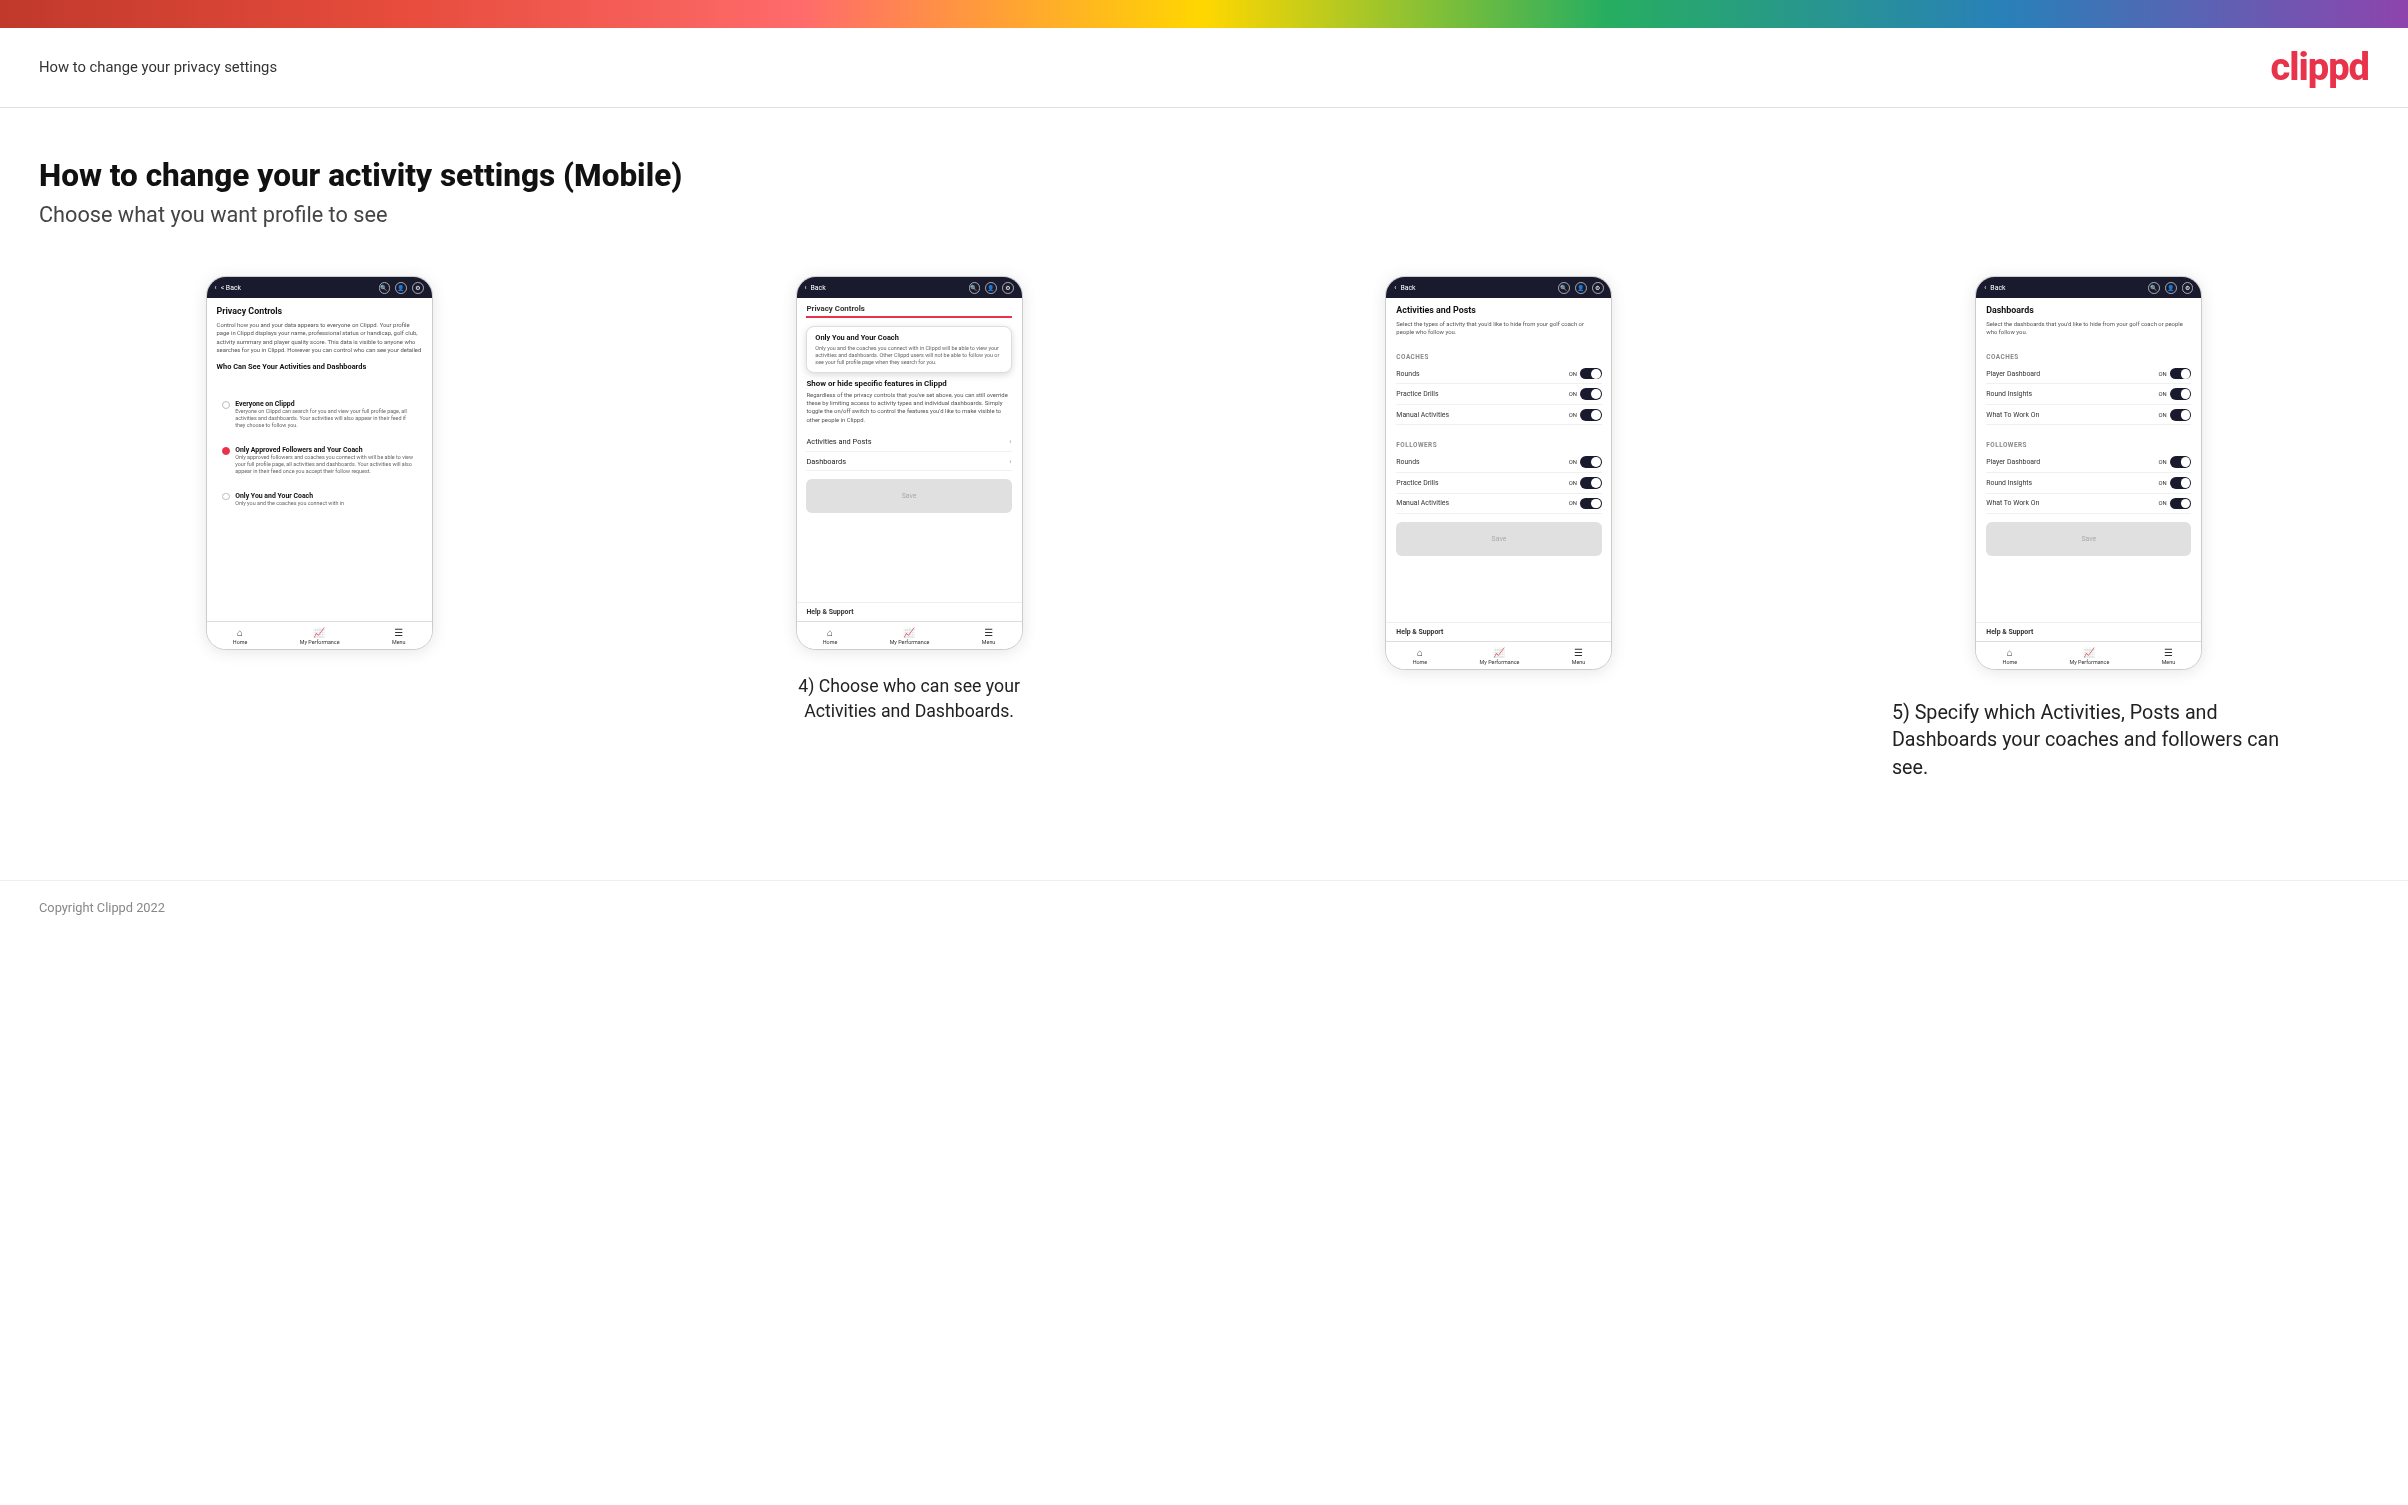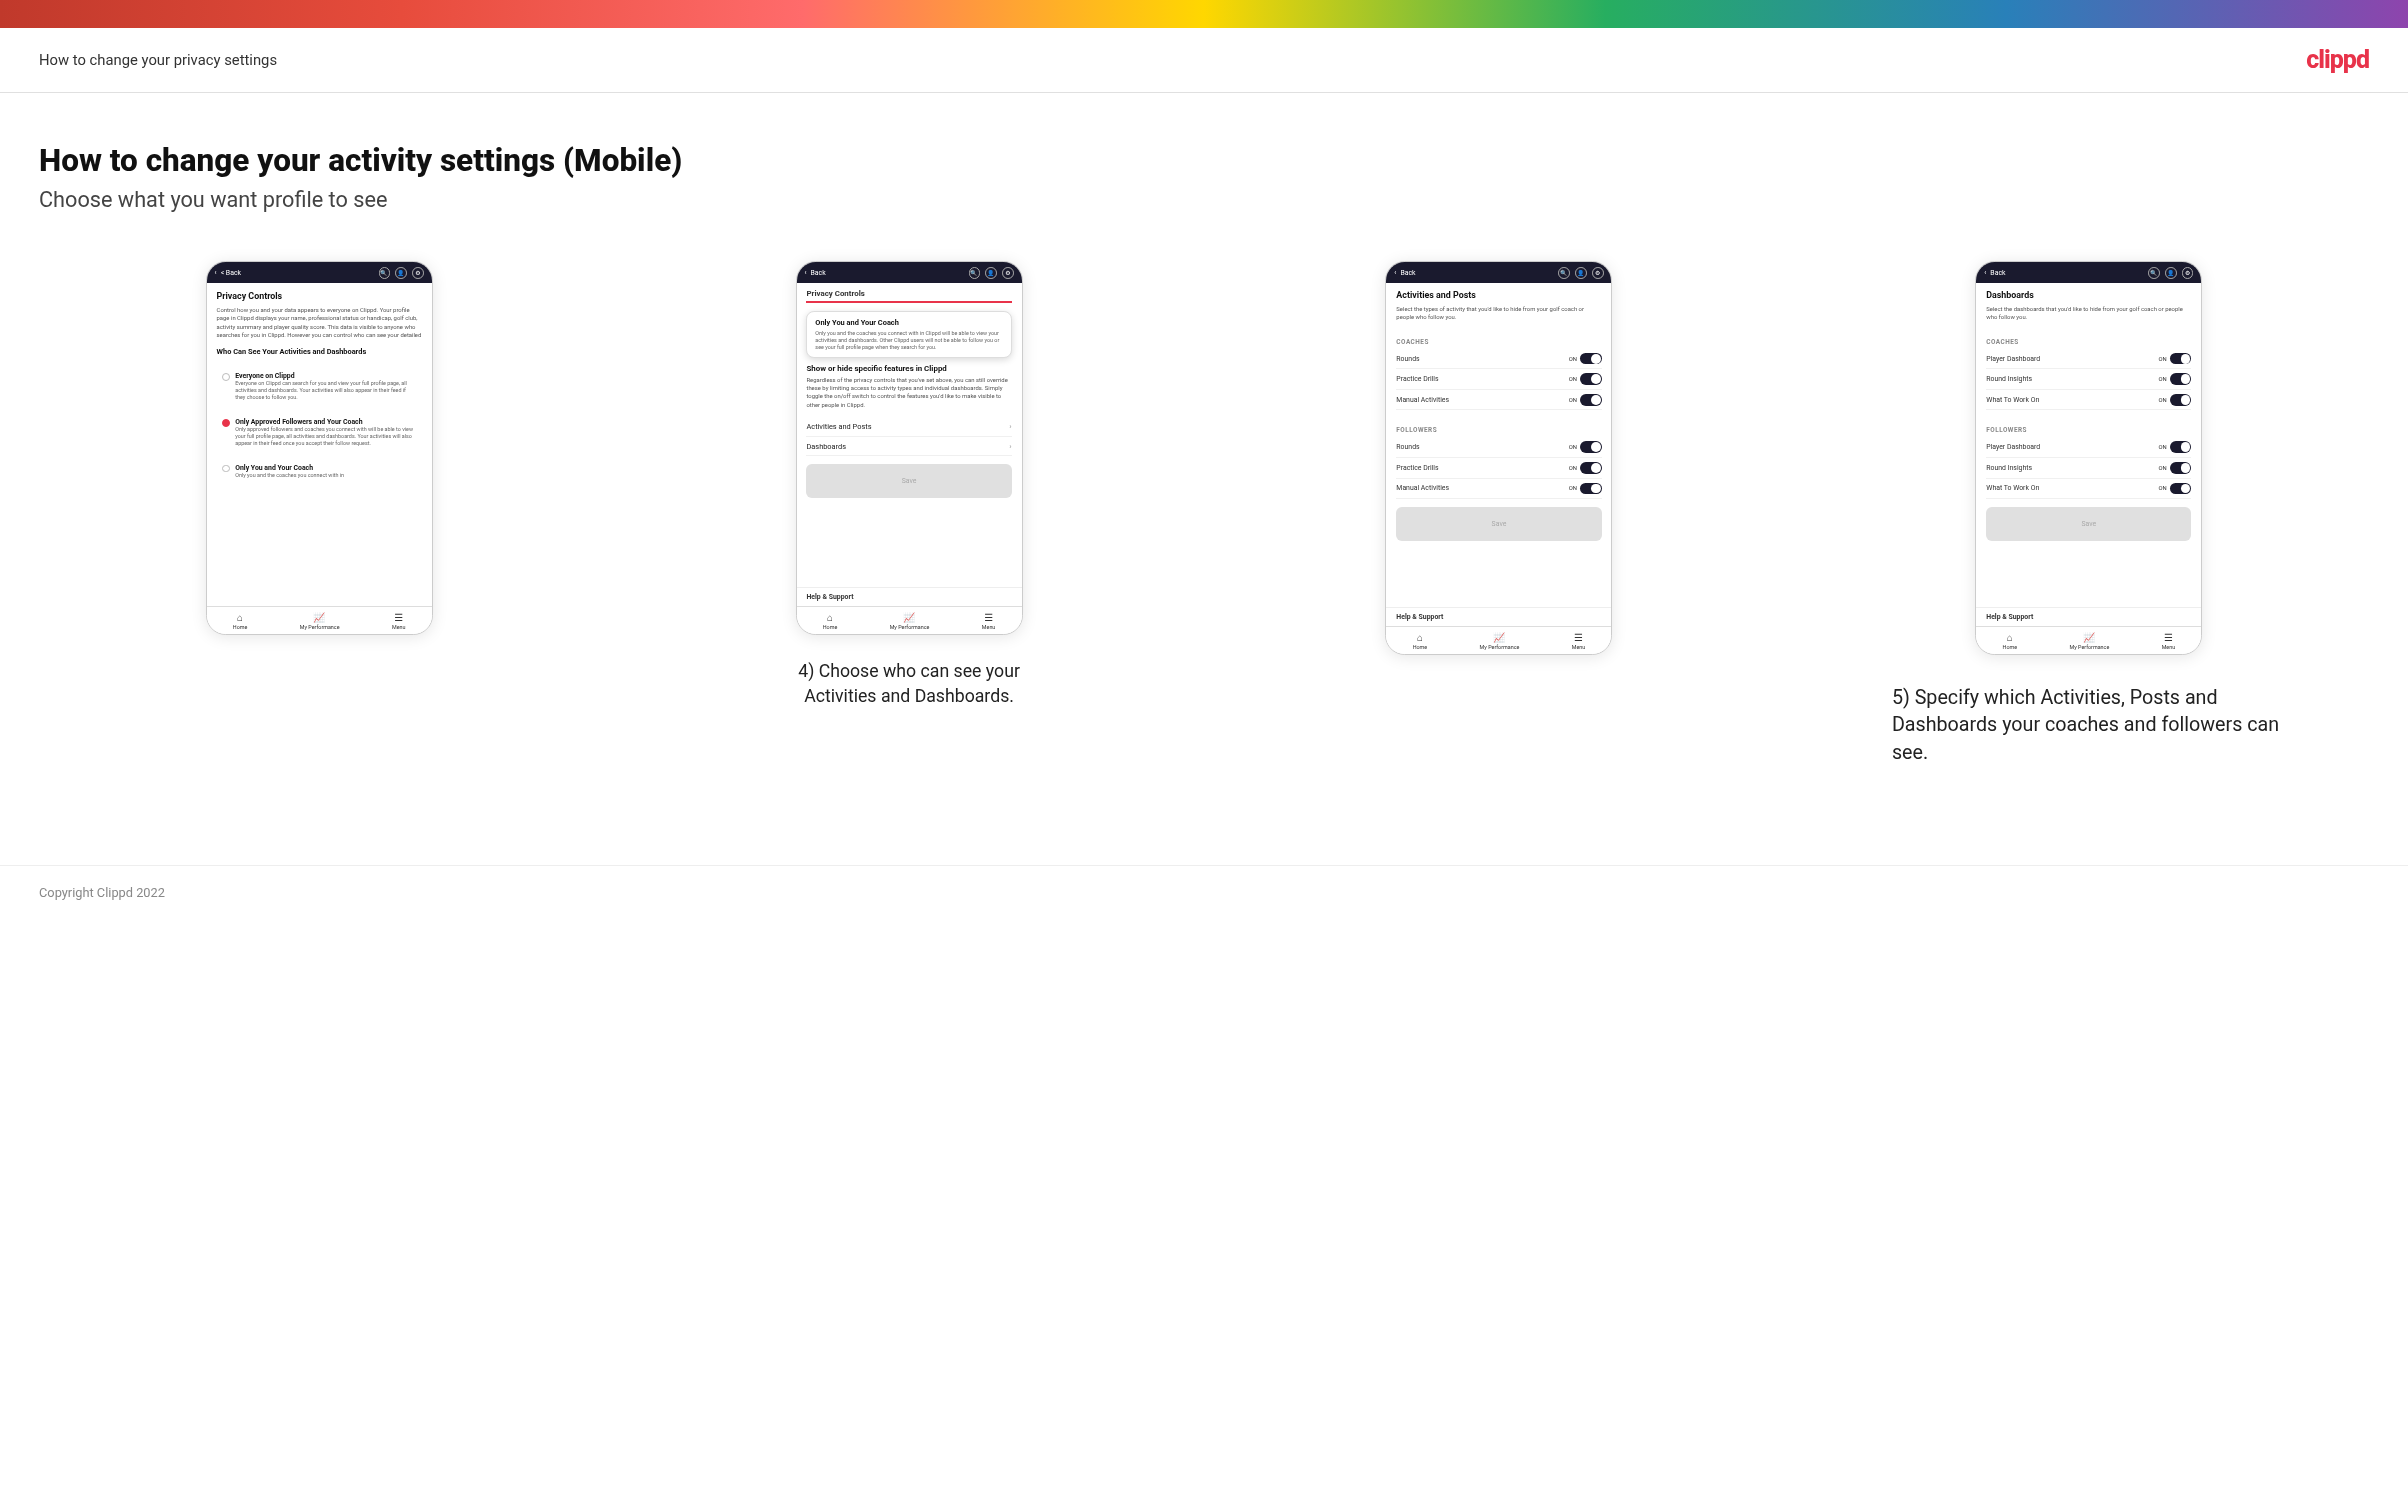--- a/index.html
+++ b/index.html
@@ -23,21 +23,21 @@
       align-items: center;
       justify-content: space-between;
       padding: 17.7px 39px;
       border-bottom: 1.5px solid #e0e0e0;
     }
     .header-title {
       font-size: 14.8px;
       color: #333;
     }
     .logo {
-      font-size: 25px;
+      font-size: 38px;
       font-weight: 800;
       color: #e8334a;
       letter-spacing: -1px;
     }
 
     
     .main {
       padding: 49px 39px 59px 39px;
       max-width: 2409px;
     }
@@ -362,21 +362,21 @@
           <div class="icons">
             <div class="icon-circle">🔍</div>
             <div class="icon-circle">👤</div>
             <div class="icon-circle">⚙</div>
           </div>
         </div>
 
         <div class="phone-content">
           <div class="phone-section-title">Privacy Controls</div>
           <div class="phone-body-text">Control how you and your data appears to everyone on Clippd. Your profile page in Clippd displays your name, professional status or handicap, golf club, activity summary and player quality score. This data is visible to anyone who searches for you in Clippd. However you can control who can see your detailed</div>
-          <div class="phone-section-title" style="font-size:7.4px; margin-bottom:11px;">Who Can See Your Activities and Dashboards</div>
+          <div class="phone-section-title" style="font-size:7.4px; margin-bottom:24px;">Who Can See Your Activities and Dashboards</div>
 
           <div class="privacy-option">
             <div class="radio-dot"></div>
             <div>
               <div class="option-title">Everyone on Clippd</div>
               <div class="option-desc">Everyone on Clippd can search for you and view your full profile page, all activities and dashboards. Your activities will also appear in their feed if they choose to follow you.</div>
             </div>
           </div>
 
           <div class="privacy-option selected">

